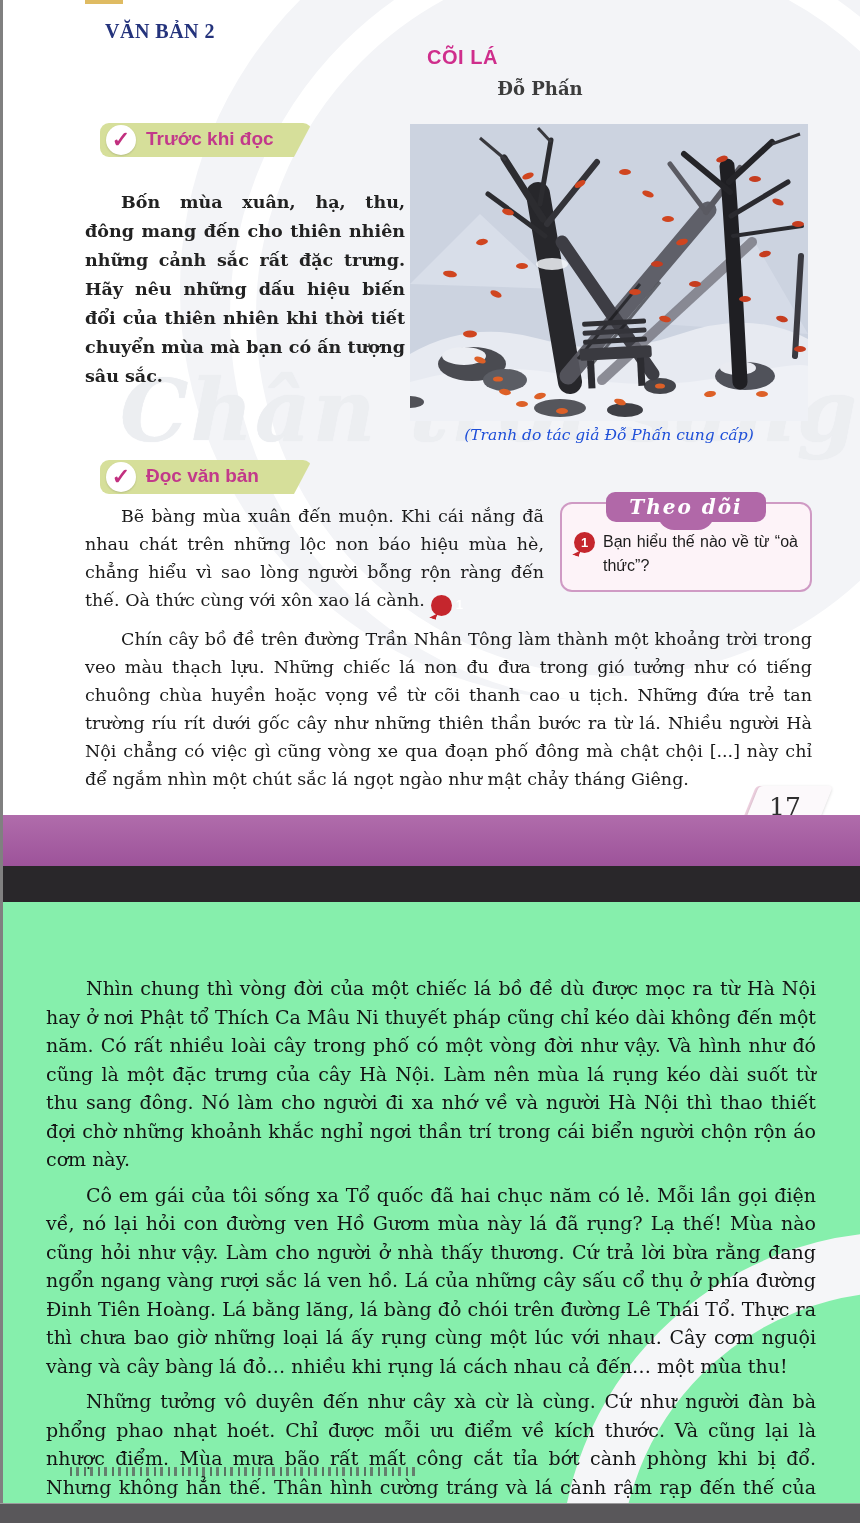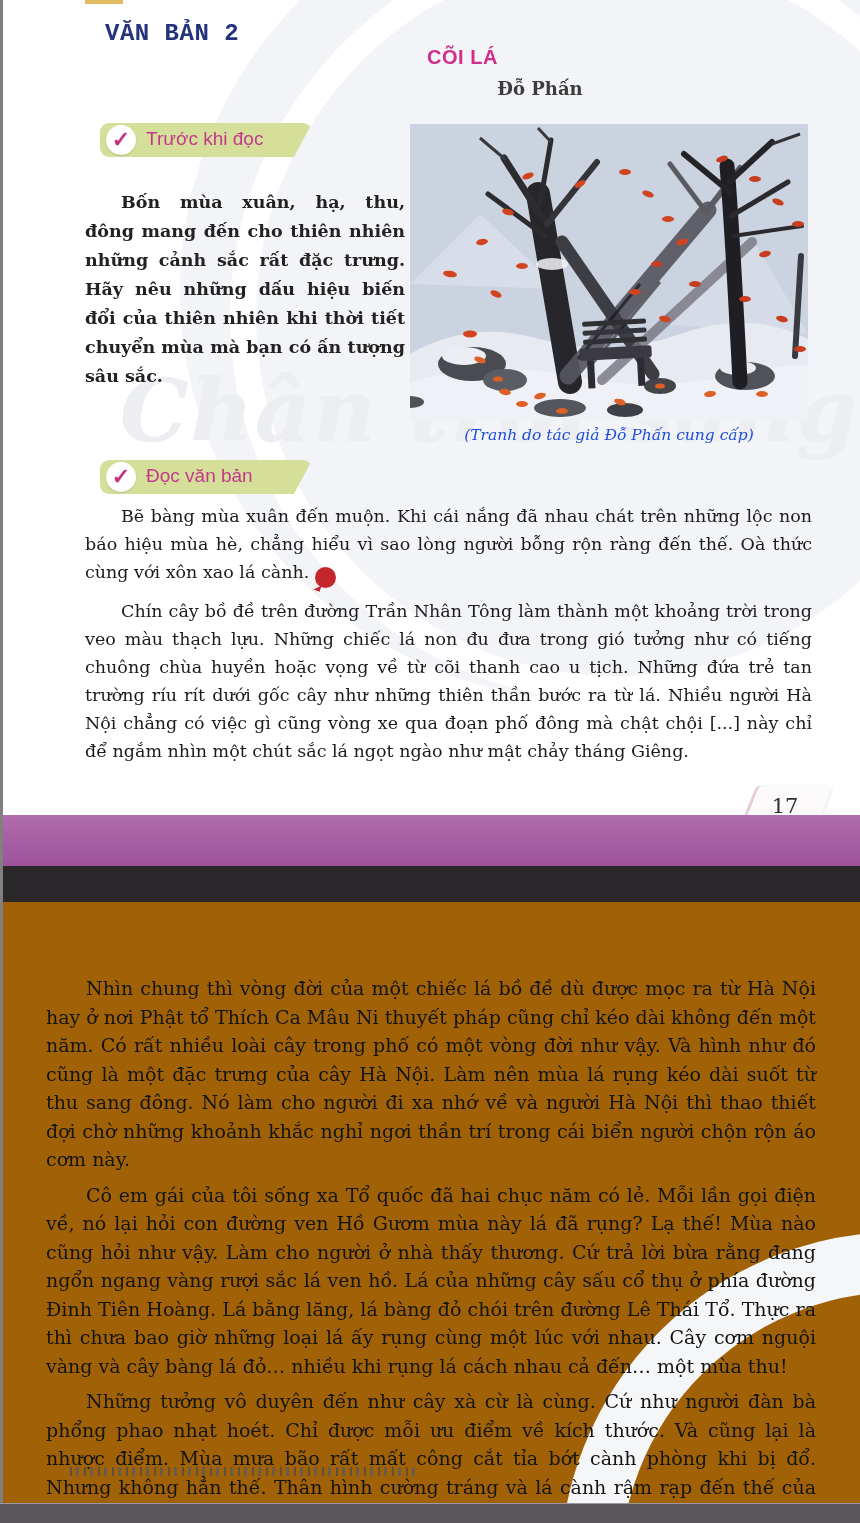--- a/index.html
+++ b/index.html
@@ -18,34 +18,34 @@
   
   .page1{position:absolute;left:0;top:0;width:860px;height:815px;overflow:hidden;background:#fff;}
   .wm-disc{position:absolute;left:180px;top:-120px;width:820px;height:820px;border-radius:50%;background:#f3f4f7;}
   .wm-ring{position:absolute;left:230px;top:-70px;width:720px;height:720px;border-radius:50%;border:26px solid #ffffff;}
   .wm-text{
     position:absolute;left:120px;top:360px;width:740px;
     font-family:"DejaVu Serif", serif;font-style:italic;font-weight:bold;
     font-size:86px;letter-spacing:2px;color:#eceef1;white-space:nowrap;
     text-shadow:0 0 1px #e7e9ee;
   }
-  .sec-label{position:absolute;left:105px;top:20px;font-family:Liberation Mono, monospace;font-weight:bold;font-size:24px;color:#24337c;letter-spacing:.5px;}
+  .sec-label{position:absolute;left:105px;top:20px;font-family:Liberation Serif, serif;font-weight:bold;font-size:20px;color:#24337c;letter-spacing:.5px;}
   .doc-title{position:absolute;left:0;top:46px;width:925px;text-align:center;font-family:"Liberation Sans",sans-serif;font-weight:bold;font-size:20px;color:#cf2e8c;letter-spacing:.5px;}
   .doc-author{position:absolute;left:0;top:78px;width:1080px;text-align:center;font-family:"DejaVu Serif",serif;font-weight:bold;font-size:18px;color:#3c3c3c;}
 
   
   .badge{position:absolute;height:34px;}
   .badge .bg{position:absolute;left:0;top:0;height:100%;width:100%;background:#d6df9a;border-radius:9px;clip-path:polygon(0 0,100% 0,calc(100% - 18px) 100%,0 100%);}
   .badge .check-circle{
     position:absolute;left:6px;top:2px;width:30px;height:30px;border-radius:50%;background:#ffffff;
     display:flex;align-items:center;justify-content:center;
     font-family:"Liberation Sans",sans-serif;font-weight:bold;font-size:22px;color:#c2307f;
     box-shadow:0 1px 2px rgba(0,0,0,.15);
   }
-  .badge .lbl{position:absolute;left:46px;top:5px;font-family:"Liberation Sans",sans-serif;font-weight:normal;font-size:19px;color:#c2398b;white-space:nowrap;}
+  .badge .lbl{position:absolute;left:46px;top:5px;font-family:"Liberation Sans",sans-serif;font-weight:bold;font-size:19px;color:#c2398b;white-space:nowrap;}
   .badge1{left:100px;top:123px;width:212px;}
   .badge2{left:100px;top:460px;width:212px;}
 
   .intro-para{
     position:absolute;left:85px;top:170px;width:320px;
     font-size:17.5px;line-height:29px;text-align:justify;text-indent:36px;color:#222;font-weight:bold;
   }
 
   .figure{position:absolute;left:410px;top:124px;width:398px;height:297px;}
   .figure svg{display:block;width:100%;height:100%;}
@@ -88,24 +88,24 @@
   .marker::after{
     content:"";position:absolute;left:-1px;bottom:-3px;width:7px;height:7px;background:#c5262d;
     clip-path:polygon(0 100%,100% 0,100% 100%);transform:rotate(18deg);
   }
   .marker.inline{display:inline-flex;vertical-align:-3px;margin-left:6px;top:0;}
 
   
   .page-tab{position:absolute;left:748px;top:786px;width:74px;height:40px;}
   .page-tab .pink{position:absolute;inset:0;background:#f0d3e2;transform:skewX(-22deg);border-radius:4px;}
   .page-tab .white{position:absolute;inset:0;background:#fcf9fb;transform:skewX(-22deg) translateX(3px);border-radius:4px;box-shadow:0 1px 3px rgba(0,0,0,.18);}
-  .page-tab .num{position:absolute;inset:0;display:flex;align-items:center;justify-content:center;font-family:"DejaVu Serif",serif;font-size:21px;color:#2f2f2f;}
-
-  
-  .page2{position:absolute;left:0;top:902px;width:860px;height:601px;background:#a16207;overflow:hidden;}
+  .page-tab .num{position:absolute;inset:0;display:flex;align-items:center;justify-content:center;font-family:"DejaVu Serif",serif;font-size:25px;color:#2f2f2f;}
+
+  
+  .page2{position:absolute;left:0;top:902px;width:860px;height:601px;background:#86efac;overflow:hidden;}
   .page2 .wm-ring2{position:absolute;left:560px;top:330px;width:560px;height:560px;border-radius:50%;border:60px solid #f5f6f8;}
   .page2 .body{
     position:absolute;left:46px;top:72px;width:770px;
     font-size:19px;line-height:28.5px;color:#141414;
   }
   .page2 .body p{margin:0 0 7px 0;text-align:justify;text-indent:40px;}
   .cut-line{
     position:absolute;left:70px;top:565px;width:345px;height:9px;overflow:hidden;opacity:.75;
     background:repeating-linear-gradient(90deg,#4a4a4a 0 2px,transparent 2px 6px,#5a5a5a 6px 9px,transparent 9px 14px);
     filter:blur(.4px);
@@ -229,20 +229,29 @@
     </div>
     <div class="fig-caption">(Tranh do tác giả Đỗ Phấn cung cấp)</div>
 
     <div class="badge badge2">
       <div class="bg"></div>
       <span class="check-circle">✓</span>
       <span class="lbl">Đọc văn bản</span>
     </div>
 
     <div class="reading-flow">
+      <aside class="theo-doi">
+        <div class="tab">
+          <span>Theo dõi</span>
+        </div>
+        <div class="q">
+          <span class="marker">1</span>
+          <span>Bạn hiểu thế nào về từ “oà thức”?</span>
+        </div>
+      </aside>
       <p><span>Bẽ bàng mùa xuân đến muộn. Khi cái nắng đã nhau chát trên những lộc non báo hiệu mùa hè, chẳng hiểu vì sao lòng người bỗng rộn ràng đến thế. Oà thức cùng với xôn xao lá cành.</span><span class="marker inline">1</span></p>
       <p>Chín cây bồ đề trên đường Trần Nhân Tông làm thành một khoảng trời trong veo màu thạch lựu. Những chiếc lá non đu đưa trong gió tưởng như có tiếng chuông chùa huyền hoặc vọng về từ cõi thanh cao u tịch. Những đứa trẻ tan trường ríu rít dưới gốc cây như những thiên thần bước ra từ lá. Nhiều người Hà Nội chẳng có việc gì cũng vòng xe qua đoạn phố đông mà chật chội [...] này chỉ để ngắm nhìn một chút sắc lá ngọt ngào như mật chảy tháng Giêng.</p>
     </div>
 
     <div class="page-tab">
       <div class="pink"></div>
       <div class="white"></div>
       <span class="num">17</span>
     </div>
   </div>

